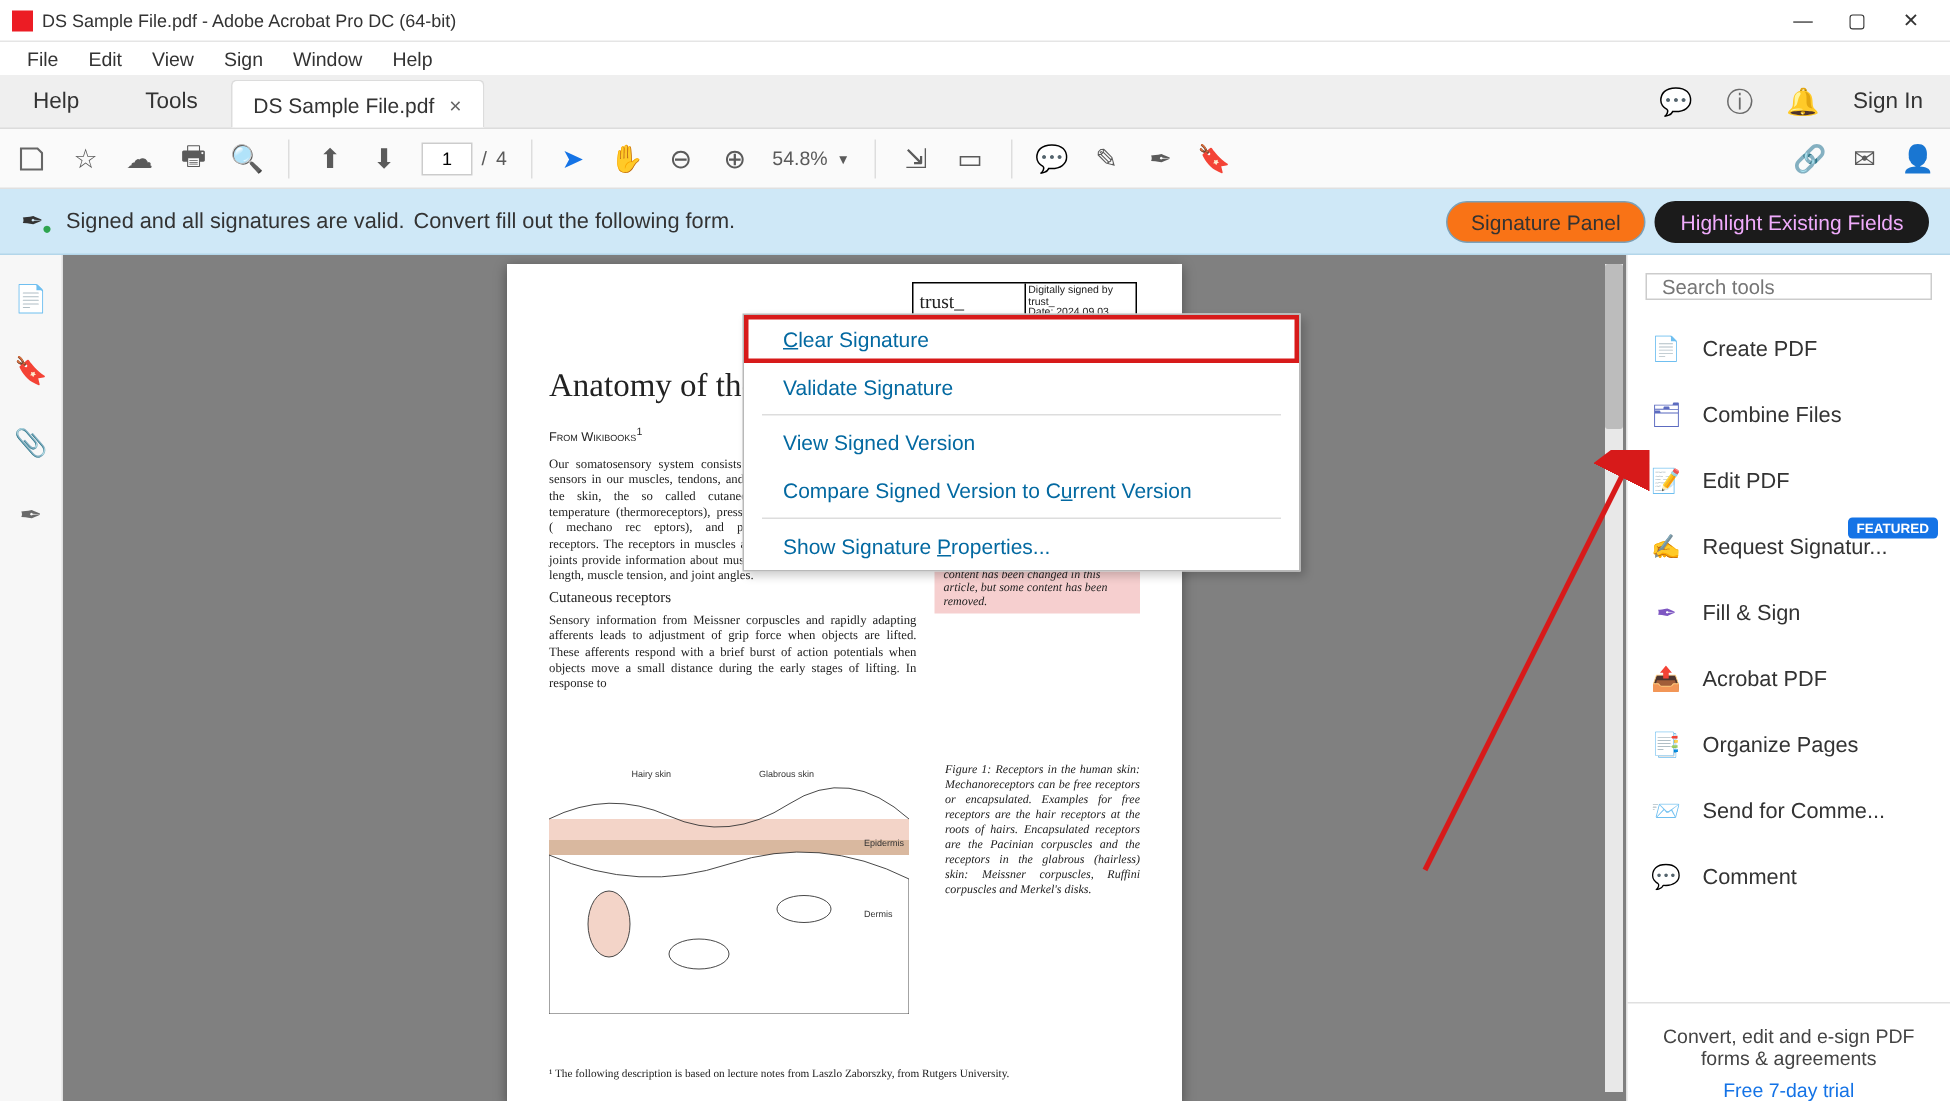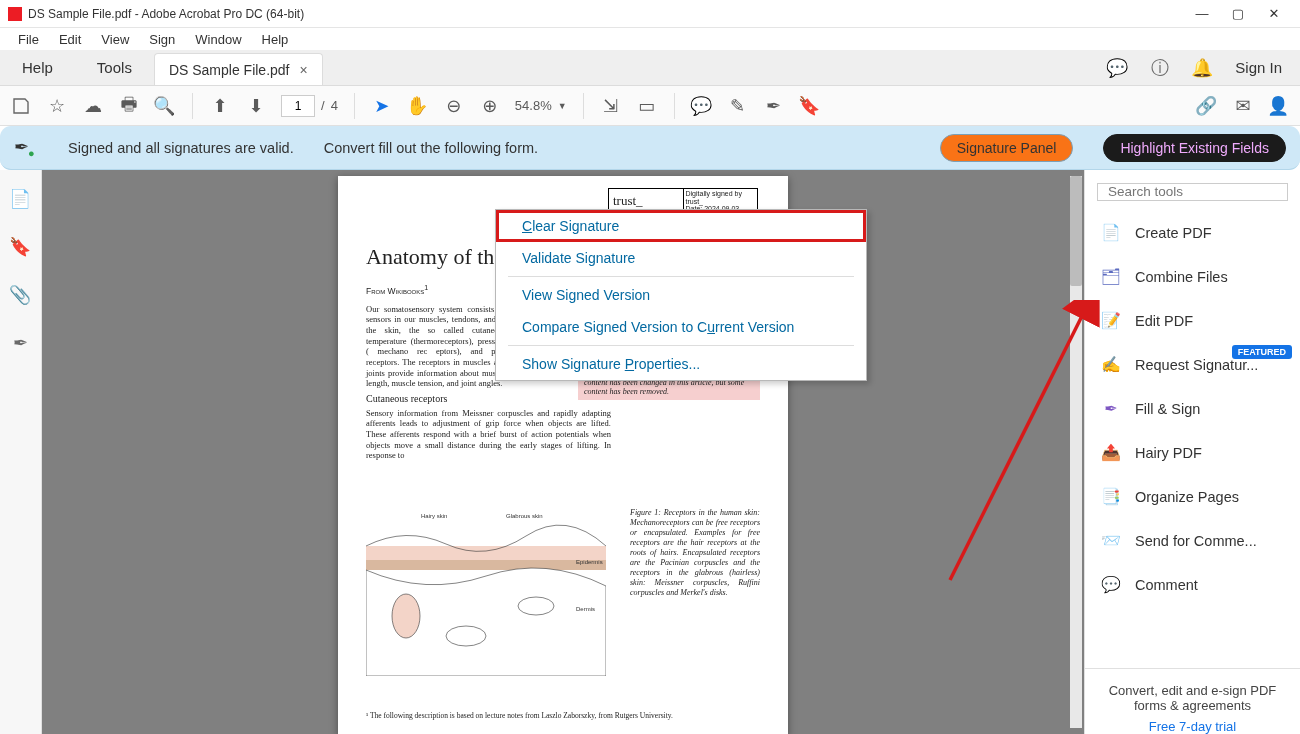--- a/index.html
+++ b/index.html
@@ -17,39 +17,39 @@
 .tabs-row .spacer { flex: 1; }
 .tabs-row .right-icons { display: flex; align-items: center; gap: 22px; padding-right: 18px; color: #6a6a6a; font-size: 18px; }
 .tabs-row .signin { font-size: 15px; color: #333; }
 .toolbar { height: 40px; display: flex; align-items: center; background: #fafafa; border-bottom: 1px solid #e0e0e0; padding: 0 10px; gap: 14px; color: #5a5a5a; }
 .toolbar .sep { width: 1px; height: 26px; background: #ddd; margin: 0 2px; }
 .toolbar .ico { width: 22px; height: 22px; display: flex; align-items: center; justify-content: center; font-size: 18px; }
 .toolbar .pagebox { display: flex; align-items: center; gap: 6px; font-size: 13px; }
 .toolbar .pagebox input { width: 34px; height: 22px; text-align: center; border: 1px solid #ccc; font-size: 12px; }
 .toolbar .zoom { font-size: 13px; display: flex; align-items: center; gap: 6px; }
 .toolbar .spacer { flex: 1; }
-.banner { height: 44px; background: #cfe8f7; display: flex; align-items: center; padding: 0 14px; gap: 30px; font-size: 14.5px; color: #333; border-bottom: 1px solid #b3d6ea; border-radius: 11px; }
+.banner { height: 44px; background: #cfe8f7; display: flex; align-items: center; padding: 0 14px; gap: 6px; font-size: 14.5px; color: #333; border-bottom: 1px solid #b3d6ea; }
 .banner .sigok { width: 24px; height: 24px; position: relative; }
 .banner .sigok::before { content: "✒"; position: absolute; font-size: 18px; }
 .banner .sigok::after { content: "●"; position: absolute; color: #2ea44f; font-size: 11px; left: 14px; top: 11px; }
 .banner .spacer { flex: 1; }
 .banner .btn { border: 1px solid #7aa0b8; border-radius: 16px; padding: 5px 16px; font-size: 14px; background: #f97316; }
 .banner .btn.dark { background: #1b1b1b; color: #f0abfc; border-color: #1b1b1b; }
 .workspace { position: absolute; top: 170px; bottom: 0; left: 0; right: 0; display: flex; }
 .leftbar { width: 42px; background: #f7f7f7; border-right: 1px solid #e0e0e0; display: flex; flex-direction: column; align-items: center; padding-top: 18px; gap: 26px; color: #6a6a6a; font-size: 18px; }
 .leftbar .collapse { position: absolute; left: 42px; top: 50%; width: 12px; height: 44px; background: #f0f0f0; border: 1px solid #ddd; display: flex; align-items: center; justify-content: center; font-size: 10px; color: #888; }
 .doc-area { flex: 1; background: #808080; position: relative; overflow: hidden; }
 .page { position: absolute; left: 50%; transform: translateX(-50%); top: 6px; width: 450px; height: 560px; background: #fff; box-shadow: 0 2px 8px rgba(0,0,0,.4); padding: 18px 28px 12px; font-size: 8.5px; color: #222; }
 .sigbox { position: absolute; top: 12px; right: 30px; width: 150px; height: 26px; border: 1px solid #000; display: flex; font-size: 7px; }
 .sigbox .l { flex: 1; display: flex; align-items: center; padding-left: 4px; font-size: 13px; font-family: serif; border-right: 1px solid #000; }
 .sigbox .r { flex: 1; padding: 1px 2px; line-height: 1.1; }
 .page h1 { font-family: "Times New Roman", serif; font-size: 22px; font-weight: normal; margin: 50px 0 14px; }
 .page .from { font-variant: small-caps; font-size: 8.5px; margin-bottom: 8px; font-family: serif; }
 .page .body { font-family: serif; font-size: 8.5px; text-align: justify; line-height: 1.25; }
-.page .note { background: #f6cfcf; padding: 4px 6px; font-family: serif; font-style: italic; font-size: 8px; position: absolute; right: 28px; top: 198px; width: 182px; }
+.page .note { background: #f6cfcf; padding: 4px 6px; font-family: serif; font-style: italic; font-size: 8px; position: absolute; right: 28px; top: 198px; width: 137px; }
 .page h3 { font-family: serif; font-weight: normal; font-size: 10px; margin: 4px 0 4px; }
 .page .fig { position: absolute; right: 28px; top: 332px; width: 130px; font-family: serif; font-size: 8px; font-style: italic; text-align: justify; line-height: 1.25; }
 .page .diagram { position: absolute; left: 28px; top: 330px; width: 240px; height: 170px; border: 0; }
 .page .foot { position: absolute; bottom: 16px; left: 28px; right: 28px; font-family: serif; font-size: 7.5px; border-top: 0; }
 .scroll-track { position: absolute; right: 2px; top: 6px; width: 12px; bottom: 6px; background: #e8e8e8; }
 .scroll-thumb { position: absolute; top: 0; left: 0; right: 0; height: 110px; background: #bcbcbc; border-radius: 2px; }
 .ctx { position: absolute; left: 495px; top: 209px; width: 372px; background: #fff; border: 1px solid #b8b8b8; box-shadow: 3px 3px 6px rgba(0,0,0,.2); font-size: 14px; z-index: 50; }
 .ctx .row { padding: 8px 26px; color: #0369a1; }
 .ctx .row.hl { outline: 3px solid #d71a1a; outline-offset: -3px; }
 .ctx hr { border: none; border-top: 1px solid #ddd; margin: 2px 12px; }
@@ -220,21 +220,21 @@
         <span class="badge">FEATURED</span>
         <span class="ti" style="color:#ab47bc">✍</span>
         <span>Request Signatur...</span>
       </div>
     <div class="tool">
         <span class="ti" style="color:#7e57c2">✒</span>
         <span>Fill &amp; Sign</span>
       </div>
     <div class="tool">
         <span class="ti" style="color:#26a69a">📤</span>
-        <span>Hairy PDF</span>
+        <span>Acrobat PDF</span>
       </div>
     <div class="tool">
         <span class="ti" style="color:#9ccc65">📑</span>
         <span>Organize Pages</span>
       </div>
     <div class="tool">
         <span class="ti" style="color:#ffca28">📨</span>
         <span>Send for Comme...</span>
       </div>
     <div class="tool">

